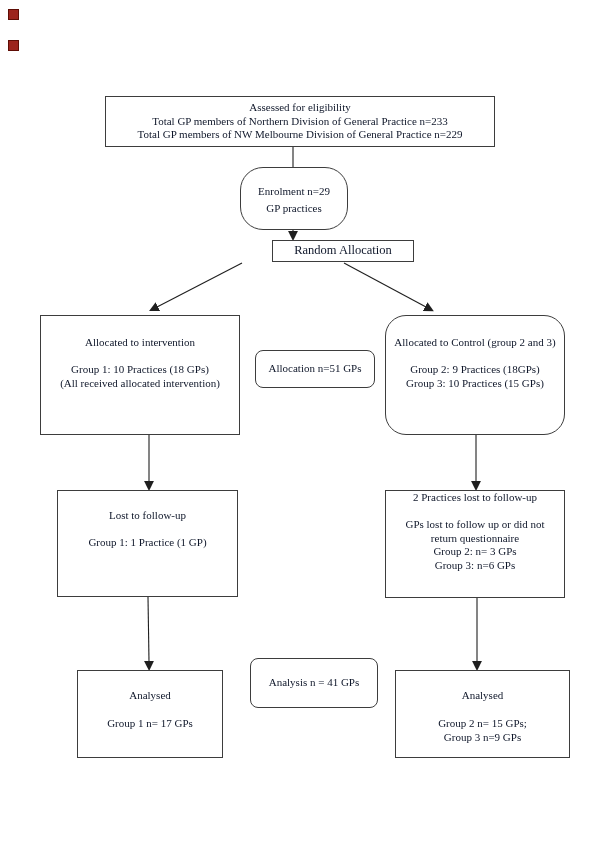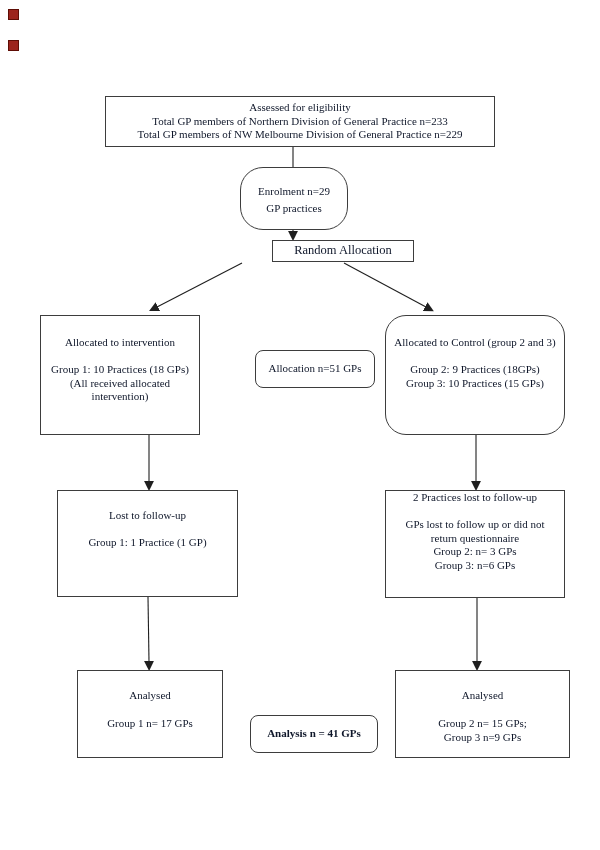--- a/index.html
+++ b/index.html
@@ -18,28 +18,28 @@
     font-size:11px;line-height:13.5px;
   }
   .rounded-lg{border-radius:23px;}
   .rounded-sm{border-radius:8px;}
   .stage{display:flex;align-items:center;justify-content:center;white-space:nowrap;}
   .center-v{display:flex;align-items:center;justify-content:center;}
   
   .n-elig   {left:105px;top:96px; width:390px;height:51px; padding-top:4px;}
   .n-enrol  {left:240px;top:167px;width:108px;height:63px; padding-top:15px;line-height:17px;}
   .n-rand   {left:232px;top:240px;width:142px;height:22px; font-size:12.5px;margin-left:40px;}
-  .n-alloc-l{left:40px; top:315px;width:160px;height:120px;padding-top:20px;}
+  .n-alloc-l{left:40px; top:315px;width:200px;height:120px;padding-top:20px;}
   .n-alloc-s{left:255px;top:350px;width:120px;height:38px;}
   .n-alloc-r{left:385px;top:315px;width:180px;height:120px;padding-top:20px;padding-left:2px;padding-right:2px;border-radius:21px;}
   .n-fu-l   {left:57px; top:490px;width:181px;height:107px;padding-top:18px;}
   .n-fu-s   {left:255px;top:514px;width:120px;height:39px;}
   .n-fu-r   {left:385px;top:490px;width:180px;height:108px;}
   .n-an-l   {left:77px; top:670px;width:146px;height:88px; padding-top:17px;line-height:14px;}
-  .n-an-s   {left:250px;top:715px;width:128px;height:38px;font-weight:bold;}
+  .n-an-s   {left:250px;top:658px;width:128px;height:50px;}
   .n-an-r   {left:395px;top:670px;width:175px;height:88px; padding-top:17px;line-height:14px;}
   .marker{
     position:absolute;width:11px;height:11px;
     background:#9c241c;border:1px solid #5e0d05;box-sizing:border-box;
   }
   .m1{left:8px;top:9px;}
   .m2{left:8px;top:40px;}
 </style>
 </head>
 <body>

